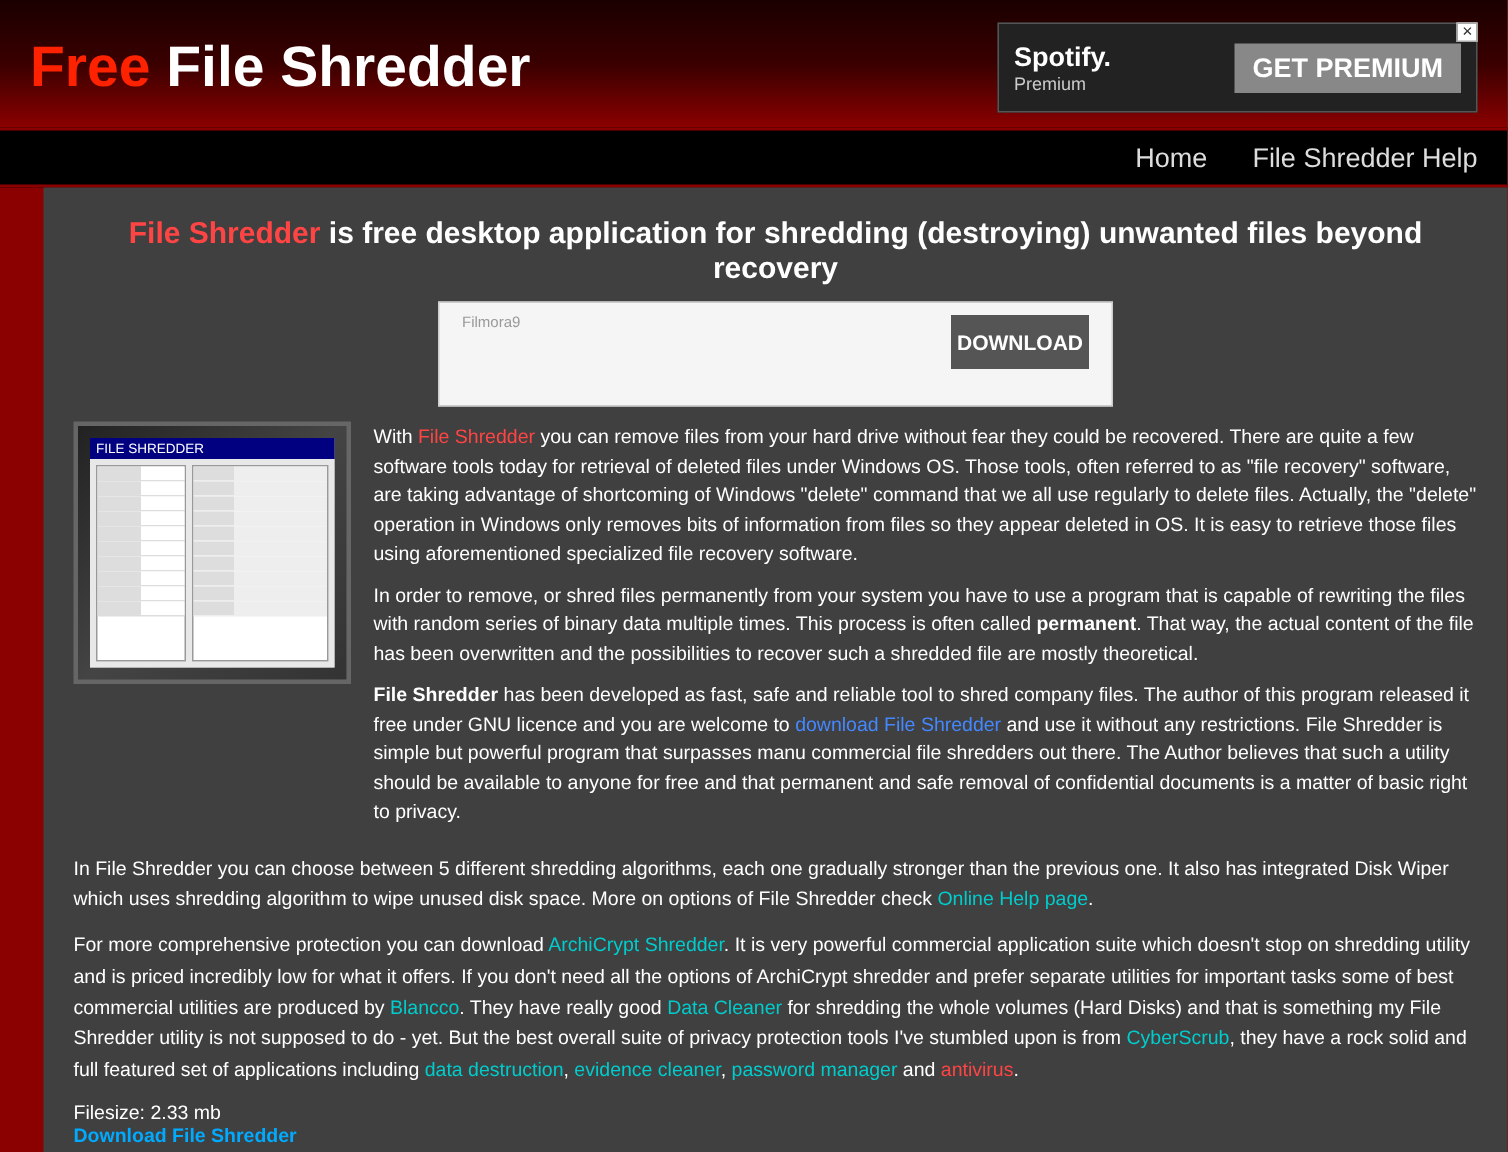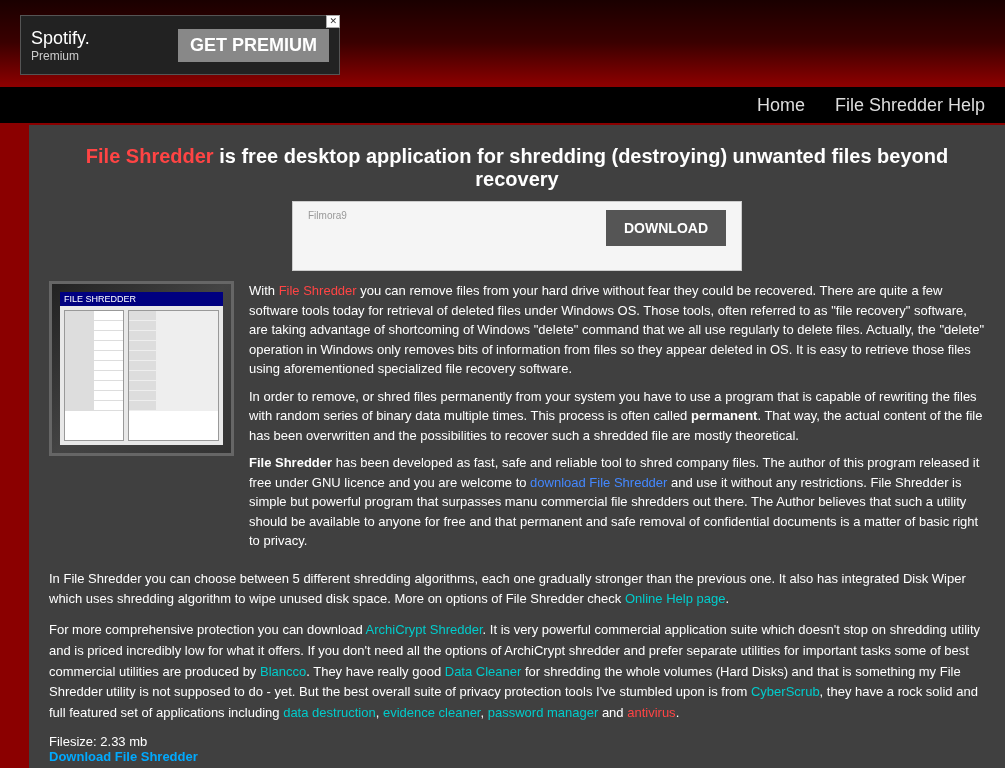--- a/index.html
+++ b/index.html
@@ -29,21 +29,21 @@
       padding: 6px 10px;
       border: 1px solid #555;
     }
     #ad-banner .spotify-logo {
       display: flex;
       flex-direction: column;
       align-items: flex-start;
     }
     #ad-banner .spotify-logo .sp-text {
       font-size: 18px;
-      font-weight: normal;
+      font-weight: bold;
       color: #fff;
     }
     #ad-banner .spotify-logo .sp-sub {
       font-size: 12px;
       color: #ccc;
     }
     #ad-banner .get-premium-btn {
       background: #888;
       color: #fff;
       padding: 6px 12px;
@@ -96,21 +96,21 @@
       margin: 10px auto;
       display: flex;
       align-items: flex-start;
       justify-content: space-between;
       padding: 8px 15px;
       border: 1px solid #ccc;
     }
     #ad2 .dl-btn {
       background: #555;
       color: #fff;
-      padding: 10px 18px;
+      padding: 10px 4px;
       font-size: 14px;
       font-weight: bold;
       border: none;
       cursor: pointer;
     }
 
     
     #content {
       display: flex;
       gap: 15px;
@@ -208,20 +208,23 @@
       padding: 0 2px;
       line-height: 1.2;
       background: #fff;
       color: #333;
     }
   </style>
 </head>
 <body>
 
 <div id="header">
+  <div id="logo">
+    <span class="free">Free</span><span> File Shredder</span>
+  </div>
   <div class="ad-banner-wrapper">
     <div id="ad-banner">
       <div class="spotify-logo">
         <span class="sp-text">Spotify.</span>
         <span class="sp-sub">Premium</span>
       </div>
       <button class="get-premium-btn">GET PREMIUM</button>
     </div>
     <span class="ad-x-indicator">✕</span>
   </div>

